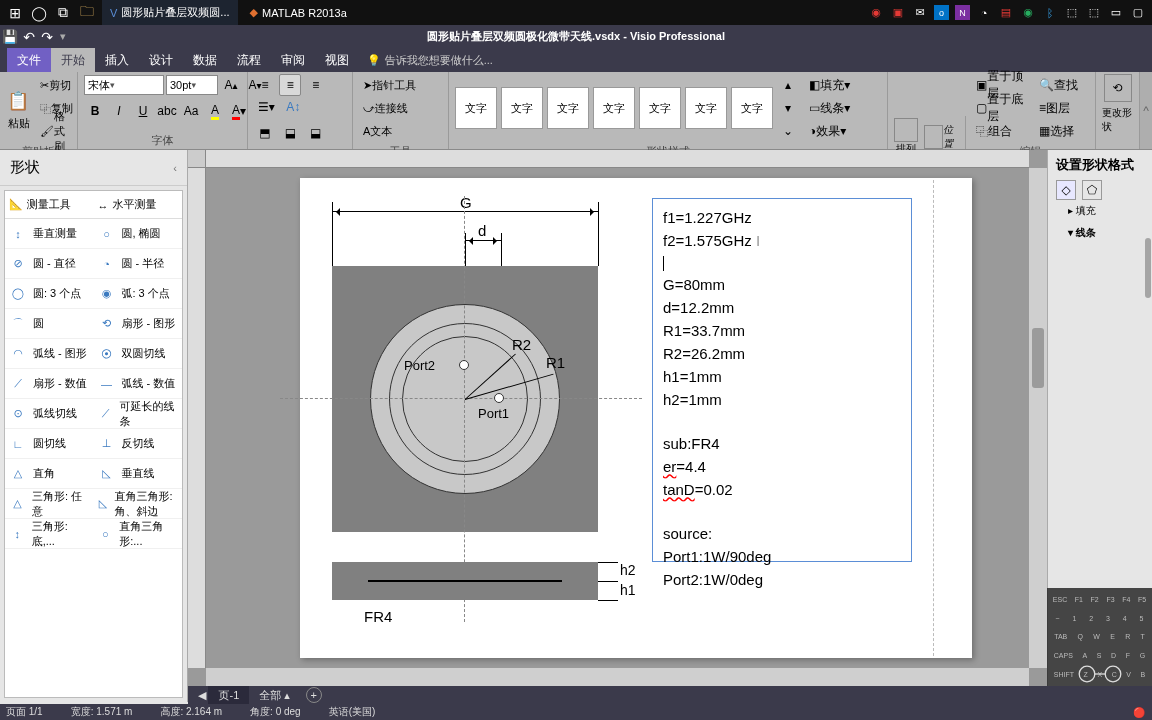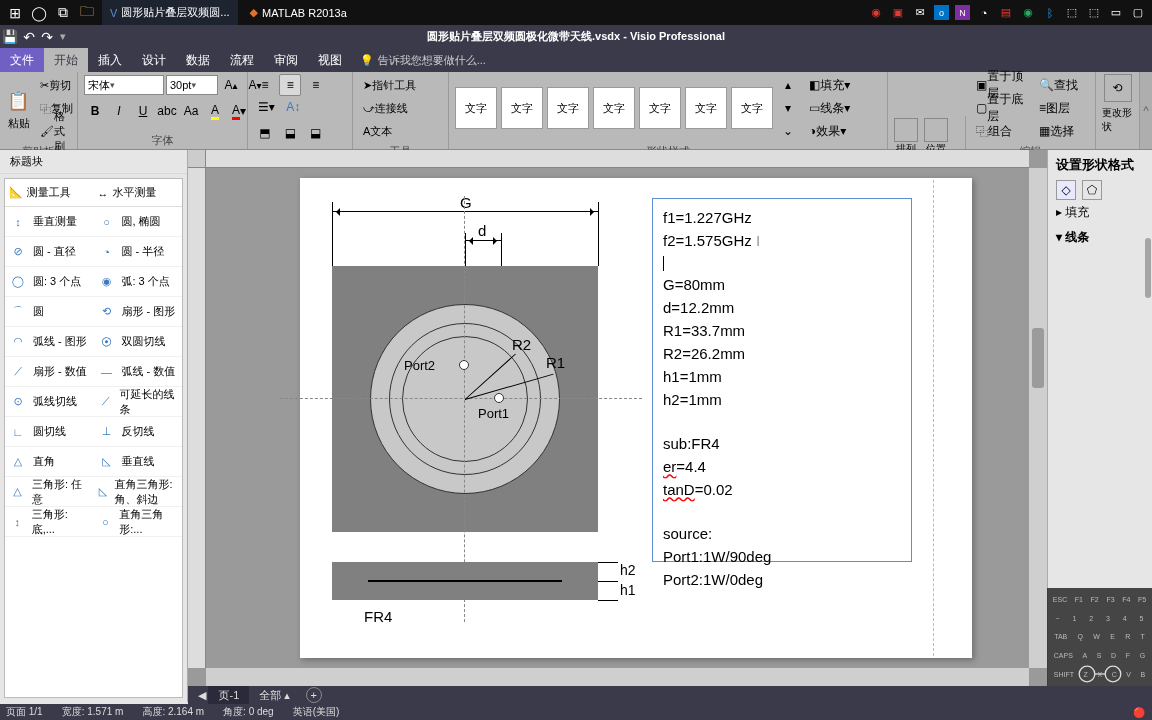--- a/index.html
+++ b/index.html
@@ -13,21 +13,21 @@
 .taskbar .right { margin-left:auto; display:flex; align-items:center; gap:6px; padding-right:6px; }
 .taskbar .right .ic { width:16px; height:16px; display:flex; align-items:center; justify-content:center; font-size:11px; cursor:pointer;}
 
 .titlebar { position:absolute; top:25px; left:0; right:0; height:23px; background:#3b3a4b; color:#fff; display:flex; align-items:center; font-size:11px; }
 .titlebar .save { width:20px; text-align:center; font-size:13px; cursor:pointer; }
 .titlebar .undo, .titlebar .redo { width:18px; text-align:center; font-size:14px; cursor:pointer; }
 .titlebar .titletext { position:absolute; left:50%; transform:translateX(-50%); white-space:nowrap;font-weight:bold; }
 
 .tabsbar { position:absolute; top:48px; left:0; right:0; height:24px; background:#3b3a4b; display:flex; align-items:stretch; color:#fff; font-size:12px; }
 .tabsbar .tab { padding:0 10px; display:flex; align-items:center; cursor:pointer; }
-.tabsbar .tab.file { background:#7160c4; }
+.tabsbar .tab.file { background:#7160c4;margin-left:7px; }
 .tabsbar .tab.active { background:#b9b9b9; color:#3b3a4b; }
 .tabsbar .ask { margin-left:8px; color:#ccc; font-size:11px; display:flex; align-items:center; gap:4px;}
 
 .ribbon { position:absolute; top:72px; left:0; right:0; height:78px; background:#b9b9b9; display:flex; border-bottom:1px solid #8a8a8a; }
 .ribbon .group { border-right:1px solid #9a9a9a; display:flex; flex-direction:column; }
 .ribbon .group .content { flex:1; display:flex; align-items:center; padding:2px 6px; gap:4px; }
 .ribbon .group .label { height:16px; text-align:center; font-size:11px; color:#444; }
 .rbtn { min-width:22px; height:22px; padding:0 3px; background:transparent; border:1px solid transparent; display:inline-flex; align-items:center; justify-content:center; cursor:pointer; font-size:12px; border-radius:2px;}
 .clip { width:78px; }
 .clip .content { flex-direction:row; }
@@ -104,28 +104,28 @@
 .textblock .cursor{display:inline-block;width:1px;height:15px;background:#000;vertical-align:middle;}
 .under{text-decoration:underline red wavy;text-decoration-skip-ink:none;}
 
 
 .pagetabs{position:absolute;left:188px;right:0;bottom:16px;height:18px;background:#3b3a4b;color:#ddd;display:flex;align-items:center;font-size:11px;gap:2px;padding-left:10px;}
 .pagetabs .pt{padding:0 10px;background:#2b2a3b;cursor:pointer;height:18px;display:flex;align-items:center;}
 .pagetabs .all{padding:0 8px;cursor:pointer;}
 .pagetabs .add{width:16px;height:16px;border:1px solid #888;border-radius:50%;display:flex;align-items:center;justify-content:center;cursor:pointer;margin-left:6px;}
 
 
-.statusbar{position:absolute;left:0;right:0;bottom:0;height:16px;background:#3b3a4b;color:#ddd;display:flex;align-items:center;font-size:10px;gap:19px;padding:0 6px;}
+.statusbar{position:absolute;left:0;right:0;bottom:0;height:16px;background:#3b3a4b;color:#ddd;display:flex;align-items:center;font-size:10px;gap:28px;padding:0 6px;}
 
 
 .fpane{position:absolute;top:150px;right:0;bottom:34px;width:105px;background:#e6e6e6;border-left:1px solid #aaa;display:flex;flex-direction:column;}
 .fpane .fh{font-size:13px;padding:6px 8px;font-weight:bold;}
 .fpane .icons{padding:0 8px;display:flex;gap:6px;}
 .fpane .icons .ficon{width:20px;height:20px;border:1px solid #999;display:flex;align-items:center;justify-content:center;cursor:pointer;}
-.fpane .sec{padding:4px 8px;font-size:12px;cursor:pointer;}
+.fpane .sec{padding:4px 20px;font-size:10px;cursor:pointer;}
 .fpane .radios{padding-left:14px;font-size:11px;display:flex;flex-direction:column;gap:3px;}
 .fpane .radios label{display:flex;align-items:center;gap:3px;cursor:pointer;}
 .fpane .rscroll{position:absolute;right:0;top:48px;bottom:0;width:8px;background:#e6e6e6;}
 .fpane .rscroll .t{position:absolute;top:40px;left:1px;right:1px;height:60px;background:#a5a5a5;border-radius:3px;}
 
 
 .kbhelper{position:absolute;right:0;bottom:34px;width:105px;height:98px;background:rgba(40,40,40,.85);color:#bbb;font-size:7px;display:flex;flex-direction:column;justify-content:space-around;padding:2px;}
 .kbhelper .krow{display:flex;justify-content:space-around;}
 .kbhelper .glasses{position:absolute;bottom:2px;left:50%;transform:translateX(-50%);width:52px;height:20px;}
 
@@ -277,21 +277,21 @@
       </div>
     </div>
     <div class="label">形状样式</div>
   </div>
   <div class="group arrangeg">
     <div class="content" style="gap:6px;">
       <div style="display:flex;flex-direction:column;align-items:center;">
         <div style="width:24px;height:24px;border:1px solid #888;"></div>
         <span style="font-size:10px;">排列</span>
       </div>
-      <div style="display:flex;flex-direction:column;align-items:center;">
+      <div style="display:flex;flex-direction:row;align-items:center;font-style:italic;">
         <div style="width:24px;height:24px;border:1px solid #888;"></div>
         <span style="font-size:10px;">位置</span>
       </div>
     </div>
     <div class="label">排列</div>
   </div>
   <div class="group editg">
     <div class="content" style="flex-direction:column;gap:1px;font-size:10px;align-items:flex-start;">
       <div style="display:flex;gap:3px;">
         <div class="rbtn" style="width:60px;justify-content:flex-start;">▣ <span>置于顶层</span></div>
@@ -312,21 +312,24 @@
     <div class="content" style="flex-direction:column;align-items:center;">
       <div style="width:28px;height:28px;border:1px solid #888;display:flex;align-items:center;justify-content:center;">⟲</div>
       <span style="font-size:10px;">更改形状</span>
     </div>
     <div class="label"></div>
   </div>
   <div class="collapse">^</div>
 </div>
 
 <div class="shapes-panel">
-  <div class="treerow">标题块</div>
+  <div class="hdr">
+      <span>形状</span>
+      <span class="toggle">‹</span>
+    </div>
   <div class="stencil-box">
     <div class="toolshdr">
       <div class="toolcell">
           <span class="ic">📐</span>
           <span>测量工具</span>
         </div>
       <div class="toolcell">
           <span class="ic">↔</span>
           <span>水平测量</span>
         </div>

